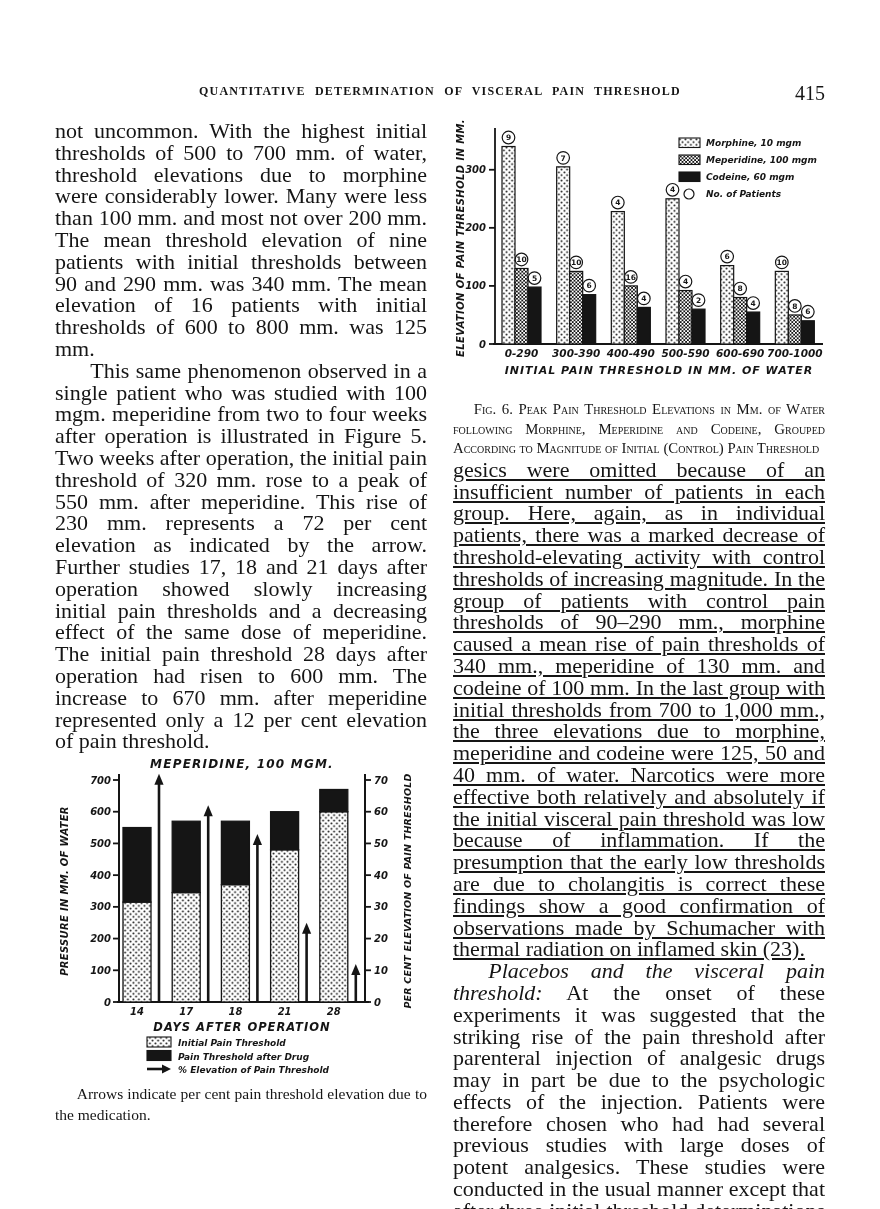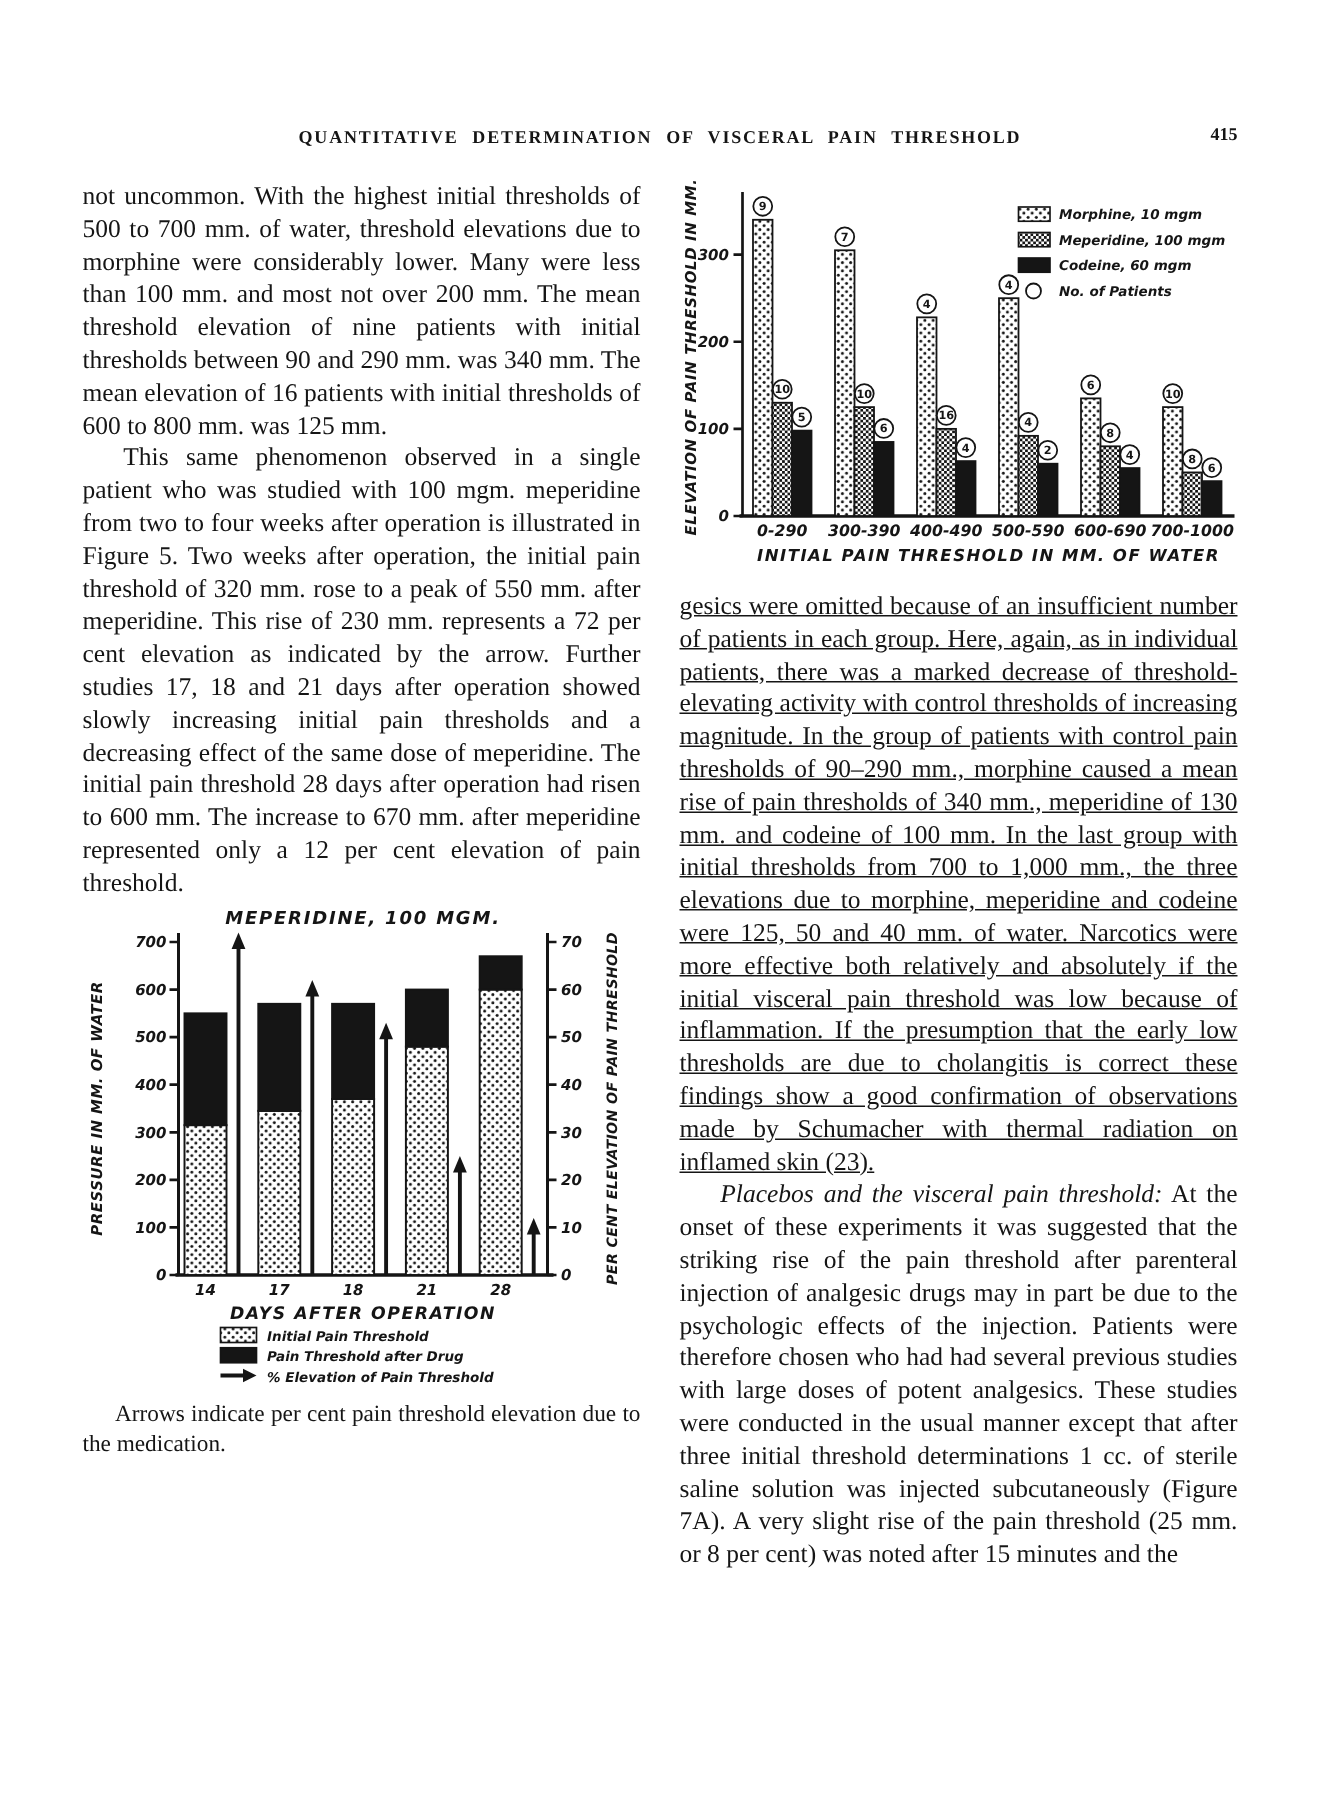--- a/index.html
+++ b/index.html
@@ -6,26 +6,26 @@
   body{
     width:880px;height:1209px;position:relative;background:#ffffff;
     font-family:"Liberation Serif", serif;color:#151515;
     -webkit-font-smoothing:antialiased;
   }
   .header-row{position:absolute;top:84px;left:55px;width:770px;}
   .running-head{
     display:block;text-align:center;font-size:12px;font-weight:bold;
     letter-spacing:1.2px;word-spacing:5px;
   }
-  .page-num{position:absolute;right:0;top:-2px;font-size:12px;font-weight:bold;letter-spacing:0;}
+  .page-num{position:absolute;right:0;top:-2px;font-size:20px;font-weight:normal;letter-spacing:0;}
   .col{position:absolute;width:372px;}
   .col-left{left:55px;top:120px;}
   .col-right{left:453px;top:116px;}
   p.body-text{
-    margin:0;font-size:17px;line-height:21.8px;text-align:justify;
+    margin:0;font-size:22px;line-height:21.8px;text-align:justify;
   }
   p.body-text.indent{text-indent:1.6em;}
   .figure{margin:0;padding:0;}
   .fig5-block{margin-top:4px;}
   .caption{
     font-size:14.8px;line-height:19.6px;text-align:justify;
     font-variant:small-caps;margin-top:8px;text-indent:1.4em;
   }
   .fig-note{
     font-size:15.5px;line-height:20.5px;text-align:justify;
@@ -226,16 +226,17 @@
           <text x="206" y="258" font-size="11" text-anchor="middle" font-family="&quot;DejaVu Sans&quot;, sans-serif" font-style="italic" font-weight="bold" letter-spacing="1">INITIAL PAIN THRESHOLD IN MM. OF WATER</text>
           <rect x="226" y="22" width="21" height="9.5" fill="url(#p-dots-6)" stroke="#151515" stroke-width="1.1"></rect>
           <text x="253" y="30" font-size="9" text-anchor="start" font-family="&quot;DejaVu Sans&quot;, sans-serif" font-style="italic" font-weight="bold" letter-spacing="0">Morphine, 10 mgm</text>
           <rect x="226" y="39" width="21" height="9.5" fill="url(#p-check-6)" stroke="#151515" stroke-width="1.1"></rect>
           <text x="253" y="47" font-size="9" text-anchor="start" font-family="&quot;DejaVu Sans&quot;, sans-serif" font-style="italic" font-weight="bold" letter-spacing="0">Meperidine, 100 mgm</text>
           <rect x="226" y="56" width="21" height="9.5" fill="#151515" stroke="#151515" stroke-width="1.1"></rect>
           <text x="253" y="64" font-size="9" text-anchor="start" font-family="&quot;DejaVu Sans&quot;, sans-serif" font-style="italic" font-weight="bold" letter-spacing="0">Codeine, 60 mgm</text>
           <circle cx="236" cy="78" r="5" fill="#ffffff" stroke="#151515" stroke-width="1.2"></circle>
           <text x="253" y="81" font-size="9" text-anchor="start" font-family="&quot;DejaVu Sans&quot;, sans-serif" font-style="italic" font-weight="bold" letter-spacing="0">No. of Patients</text>
         </svg></div>
+    <div class="caption">Fig. 6.  Peak Pain Threshold Elevations in Mm. of Water following Morphine, Meperidine and Codeine, Grouped According to Magnitude of Initial (Control) Pain Threshold</div>
   </div>
   <p class="body-text after-fig">gesics were omitted because of an insufficient number of patients in each group.  Here, again, as in individual patients, there was a marked decrease of threshold-elevating activity with control thresholds of increasing magnitude.  In the group of patients with control pain thresholds of 90–290 mm., morphine caused a mean rise of pain thresholds of 340 mm., meperidine of 130 mm. and codeine of 100 mm.  In the last group with initial thresholds from 700 to 1,000 mm., the three elevations due to morphine, meperidine and codeine were 125, 50 and 40 mm. of water.  Narcotics were more effective both relatively and absolutely if the initial visceral pain threshold was low because of inflammation.  If the presumption that the early low thresholds are due to cholangitis is correct these findings show a good confirmation of observations made by Schumacher with thermal radiation on inflamed skin (23).</p>
   <p class="body-text indent"><span class="lead-italic">Placebos and the visceral pain threshold:</span><span> At the onset of these experiments it was suggested that the striking rise of the pain threshold after parenteral injection of analgesic drugs may in part be due to the psychologic effects of the injection.  Patients were therefore chosen who had had several previous studies with large doses of potent analgesics.  These studies were conducted in the usual manner except that after three initial threshold determinations 1 cc. of sterile saline solution was injected subcutaneously (Figure 7A).  A very slight rise of the pain threshold (25 mm. or 8 per cent) was noted after 15 minutes and the</span></p>
 </div>
 
 </body></html>

